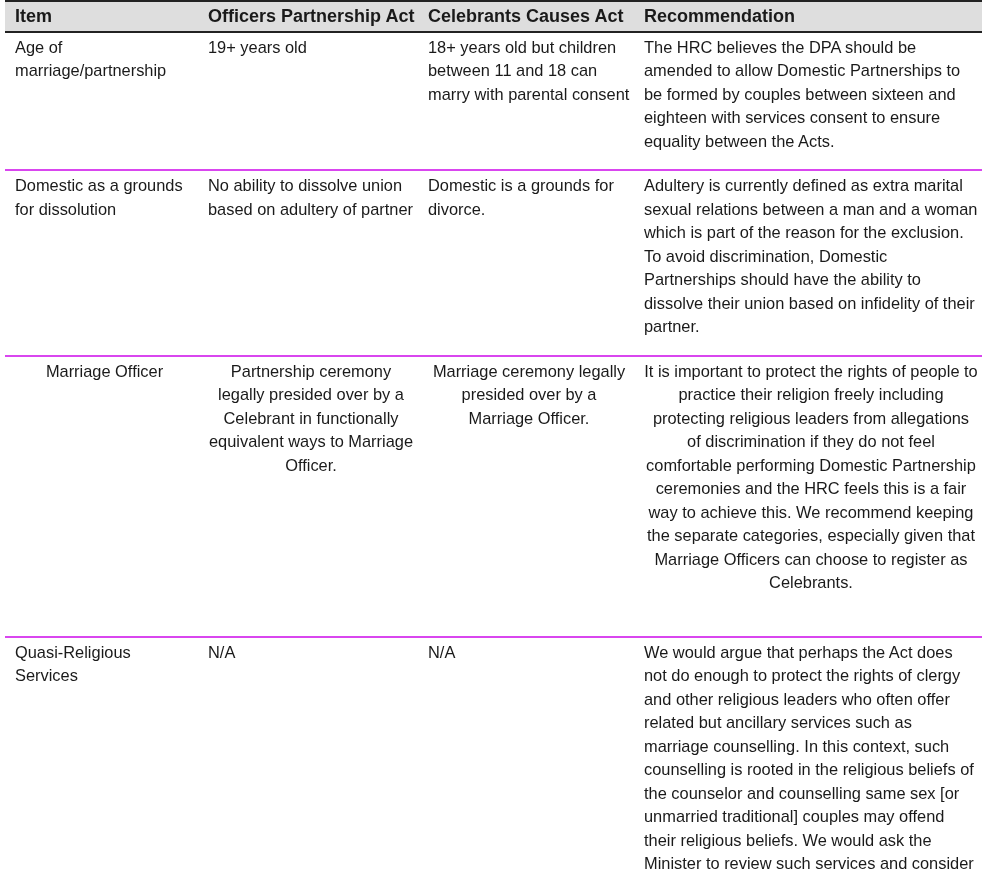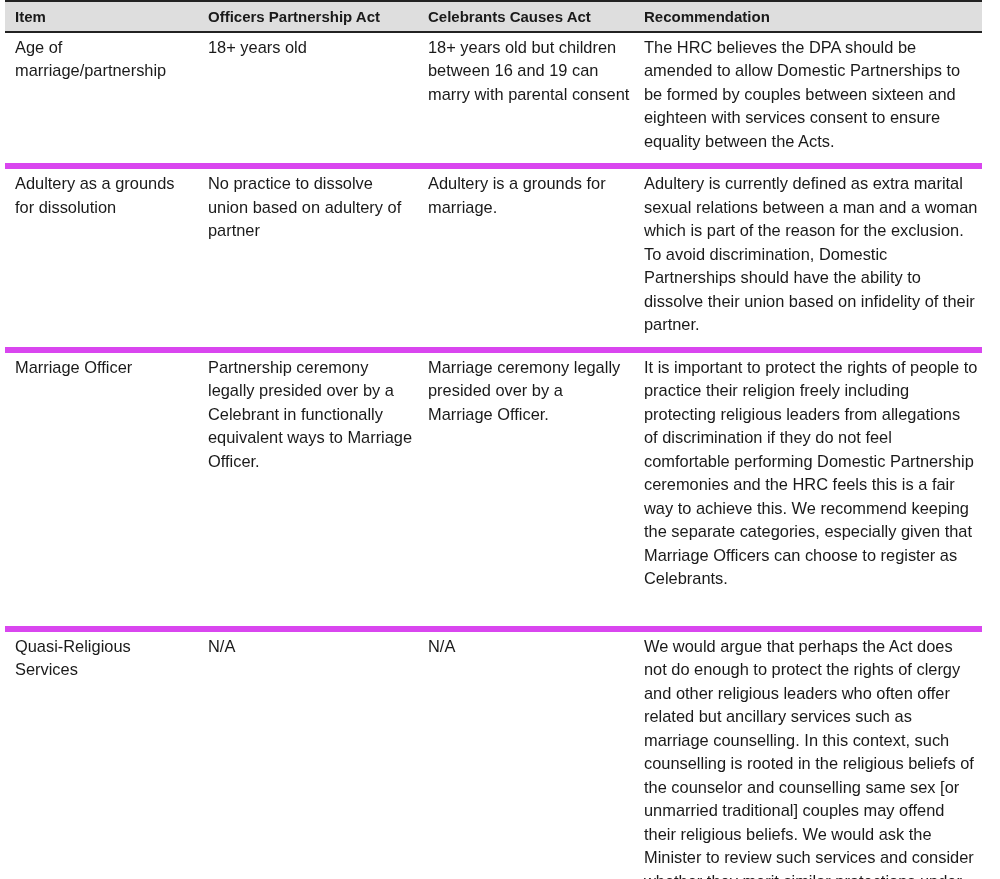--- a/index.html
+++ b/index.html
@@ -28,35 +28,35 @@
     .doc-table col.c1 { width: 193px; }
     .doc-table col.c2 { width: 220px; }
     .doc-table col.c3 { width: 216px; }
     .doc-table col.c4 { width: 348px; }
     .doc-table thead tr {
       background: #dedede;
     }
     .doc-table th {
       text-align: left;
       font-weight: bold;
-      font-size: 15px;
+      font-size: 18px;
       padding: 3px 4px 2px 10px;
       border-top: 2px solid #222222;
       border-bottom: 2px solid #222222;
       white-space: nowrap;
       vertical-align: top;
     }
     .doc-table td {
       vertical-align: top;
-      padding: 3px 4px 10px 10px;
-      border-bottom: 6px solid #d946ef;
+      padding: 3px 4px 16px 10px;
+      border-bottom: 2px solid #d946ef;
     }
     .doc-table tr.row-1 td { height: 117px; }
     .doc-table tr.row-2 td { height: 142px; }
-    .doc-table tr.row-3 td { height: 260px; }
+    .doc-table tr.row-3 td { height: 260px; text-align: center; }
     .doc-table tr.row-4 td { height: 304px; }
   </style>
 </head>
 <body>
 
 <table class="doc-table">
   <colgroup>
     <col class="c1">
       <col class="c2">
       <col class="c3">
@@ -66,28 +66,28 @@
     <tr>
       <th>Item</th>
       <th>Officers Partnership Act</th>
       <th>Celebrants Causes Act</th>
       <th>Recommendation</th>
     </tr>
   </thead>
   <tbody>
     <tr class="row-1">
       <td>Age of marriage/partnership</td>
-      <td>18+ years old</td>
-      <td>18+ years old but children between 16 and 19 can marry with parental consent</td>
+      <td>19+ years old</td>
+      <td>18+ years old but children between 11 and 18 can marry with parental consent</td>
       <td>The HRC believes the DPA should be amended to allow Domestic Partnerships to be formed by couples between sixteen and eighteen with services consent to ensure equality between the Acts.</td>
     </tr>
     <tr class="row-2">
-      <td>Adultery as a grounds for dissolution</td>
-      <td>No practice to dissolve union based on adultery of partner</td>
-      <td>Adultery is a grounds for marriage.</td>
+      <td>Domestic as a grounds for dissolution</td>
+      <td>No ability to dissolve union based on adultery of partner</td>
+      <td>Domestic is a grounds for divorce.</td>
       <td>Adultery is currently defined as extra marital sexual relations between a man and a woman which is part of the reason for the exclusion.  To avoid discrimination, Domestic Partnerships should have the ability to dissolve their union based on infidelity of their partner.</td>
     </tr>
     <tr class="row-3">
       <td>Marriage Officer</td>
       <td>Partnership ceremony legally presided over by a Celebrant in functionally equivalent ways to Marriage Officer.</td>
       <td>Marriage ceremony legally presided over by a Marriage Officer.</td>
       <td>It is important to protect the rights of people to practice their religion freely including protecting religious leaders from allegations of discrimination if they do not feel comfortable performing Domestic Partnership ceremonies and the HRC feels this is a fair way to achieve this.  We recommend keeping the separate categories, especially given that Marriage Officers can choose to register as Celebrants.</td>
     </tr>
     <tr class="row-4">
       <td>Quasi-Religious Services</td>

